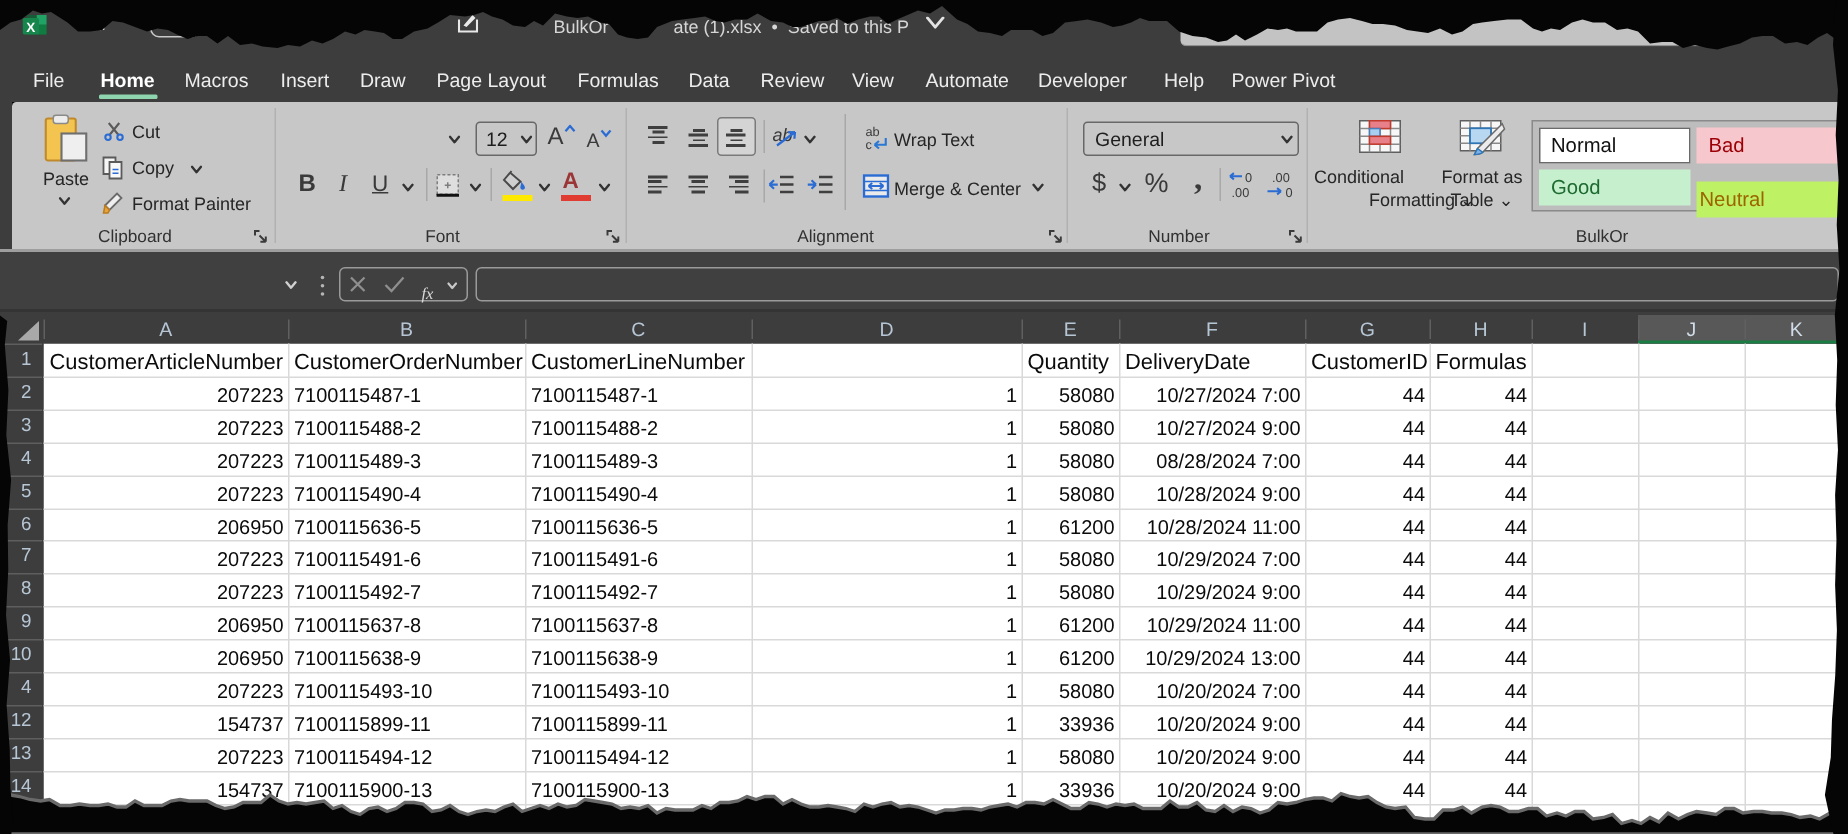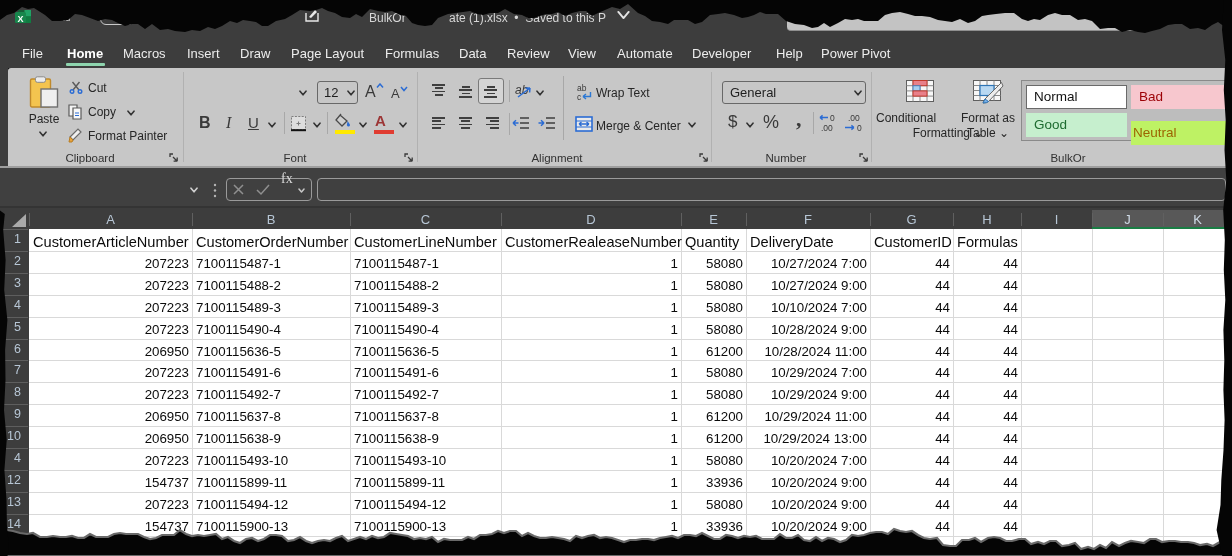--- a/index.html
+++ b/index.html
@@ -264,21 +264,21 @@
       <circle cx="2" cy="7.5" r="1.2" fill="#b5b5b5"></circle>
       <circle cx="2" cy="13" r="1.2" fill="#b5b5b5"></circle>
     </svg>
 <div class="abs" style="left:226px;top:178px;width:86px;height:23px;border:1px solid #9a9a9a;border-radius:4px"></div>
 <svg class="abs" style="left:232px;top:183px" width="13" height="13" viewBox="0 0 13 13">
       <path d="M2 2 L11 11 M11 2 L2 11" stroke="#8f8f8f" stroke-width="1.5"></path>
     </svg>
 <svg class="abs" style="left:256px;top:183px" width="14" height="13" viewBox="0 0 14 13">
       <path d="M1 7 L5 11 L13 2" stroke="#8f8f8f" stroke-width="1.5" fill="none"></path>
     </svg>
-<div class="abs" style="left:281px;top:171px;font-size:14px;color:#dadada;font-family:'Liberation Serif',serif">fx</div>
+<div class="abs" style="left:281px;top:190px;font-size:11px;font-style:italic;color:#dadada;font-family:'Liberation Serif',serif">fx</div>
 <svg class="abs" style="left:298px;top:188px" width="7" height="6" viewBox="0 0 7.2 6.1">
       <path d="M1 1 L3.6 4.1 L6.2 1" fill="none" stroke="#c8c8c8" stroke-width="1.5" stroke-linecap="round" stroke-linejoin="round"></path>
     </svg>
 <div class="abs" style="left:317px;top:178px;width:909px;height:23px;border:1px solid #9a9a9a;border-radius:4px"></div>
 <div class="abs" style="left:0;top:206px;width:1232px;height:3px;background:#343434"></div>
 <div class="abs" style="left:0;top:208px;width:1232px;height:348px;background:#3d3d3d"></div>
 <div class="abs" style="left:29px;top:229px;width:1203px;height:327px;background:#fff"></div>
 <div class="abs" style="left:0;top:210px;width:1232px;height:19px;background:#3d3d3d"></div>
 <div class="abs" style="left:1092px;top:210px;width:140px;height:19px;background:#585858"></div>
 <div class="abs" style="left:1092px;top:227px;width:140px;height:2px;background:#1a7d44"></div>
@@ -359,21 +359,20 @@
 <div class="abs" style="left:29px;top:404.2px;width:1203px;height:1px;background:#d9d9d9"></div>
 <div class="abs" style="left:29px;top:426.1px;width:1203px;height:1px;background:#d9d9d9"></div>
 <div class="abs" style="left:29px;top:448.0px;width:1203px;height:1px;background:#d9d9d9"></div>
 <div class="abs" style="left:29px;top:469.9px;width:1203px;height:1px;background:#d9d9d9"></div>
 <div class="abs" style="left:29px;top:491.8px;width:1203px;height:1px;background:#d9d9d9"></div>
 <div class="abs" style="left:29px;top:513.7px;width:1203px;height:1px;background:#d9d9d9"></div>
 <div class="abs" style="left:29px;top:535.6px;width:1203px;height:1px;background:#d9d9d9"></div>
 <div class="cellh" style="left:33px;top:234.0px;">CustomerArticleNumber</div>
 <div class="cellh" style="left:196px;top:234.0px;">CustomerOrderNumber</div>
 <div class="cellh" style="left:354px;top:234.0px;">CustomerLineNumber</div>
-<div class="cellh" style="left:505px;top:234.0px;">CustomerRealeaseNumber</div>
 <div class="cellh" style="left:685px;top:234.0px;">Quantity</div>
 <div class="cellh" style="left:750px;top:234.0px;">DeliveryDate</div>
 <div class="cellh" style="left:874px;top:234.0px;">CustomerID</div>
 <div class="cellh" style="left:957px;top:234.0px;">Formulas</div>
 <div class="cell" style="right:1043px;top:255.9px;text-align:right;">207223</div>
 <div class="cell" style="left:196px;top:255.9px;">7100115487-1</div>
 <div class="cell" style="left:354px;top:255.9px;">7100115487-1</div>
 <div class="cell" style="right:554px;top:255.9px;text-align:right;">1</div>
 <div class="cell" style="right:489px;top:255.9px;text-align:right;">58080</div>
 <div class="cell" style="right:365px;top:255.9px;text-align:right;">10/27/2024 7:00</div>
@@ -385,21 +384,21 @@
 <div class="cell" style="right:554px;top:277.8px;text-align:right;">1</div>
 <div class="cell" style="right:489px;top:277.8px;text-align:right;">58080</div>
 <div class="cell" style="right:365px;top:277.8px;text-align:right;">10/27/2024 9:00</div>
 <div class="cell" style="right:282px;top:277.8px;text-align:right;">44</div>
 <div class="cell" style="right:214px;top:277.8px;text-align:right;">44</div>
 <div class="cell" style="right:1043px;top:299.7px;text-align:right;">207223</div>
 <div class="cell" style="left:196px;top:299.7px;">7100115489-3</div>
 <div class="cell" style="left:354px;top:299.7px;">7100115489-3</div>
 <div class="cell" style="right:554px;top:299.7px;text-align:right;">1</div>
 <div class="cell" style="right:489px;top:299.7px;text-align:right;">58080</div>
-<div class="cell" style="right:365px;top:299.7px;text-align:right;">10/10/2024 7:00</div>
+<div class="cell" style="right:365px;top:299.7px;text-align:right;">08/28/2024 7:00</div>
 <div class="cell" style="right:282px;top:299.7px;text-align:right;">44</div>
 <div class="cell" style="right:214px;top:299.7px;text-align:right;">44</div>
 <div class="cell" style="right:1043px;top:321.6px;text-align:right;">207223</div>
 <div class="cell" style="left:196px;top:321.6px;">7100115490-4</div>
 <div class="cell" style="left:354px;top:321.6px;">7100115490-4</div>
 <div class="cell" style="right:554px;top:321.6px;text-align:right;">1</div>
 <div class="cell" style="right:489px;top:321.6px;text-align:right;">58080</div>
 <div class="cell" style="right:365px;top:321.6px;text-align:right;">10/28/2024 9:00</div>
 <div class="cell" style="right:282px;top:321.6px;text-align:right;">44</div>
 <div class="cell" style="right:214px;top:321.6px;text-align:right;">44</div>

